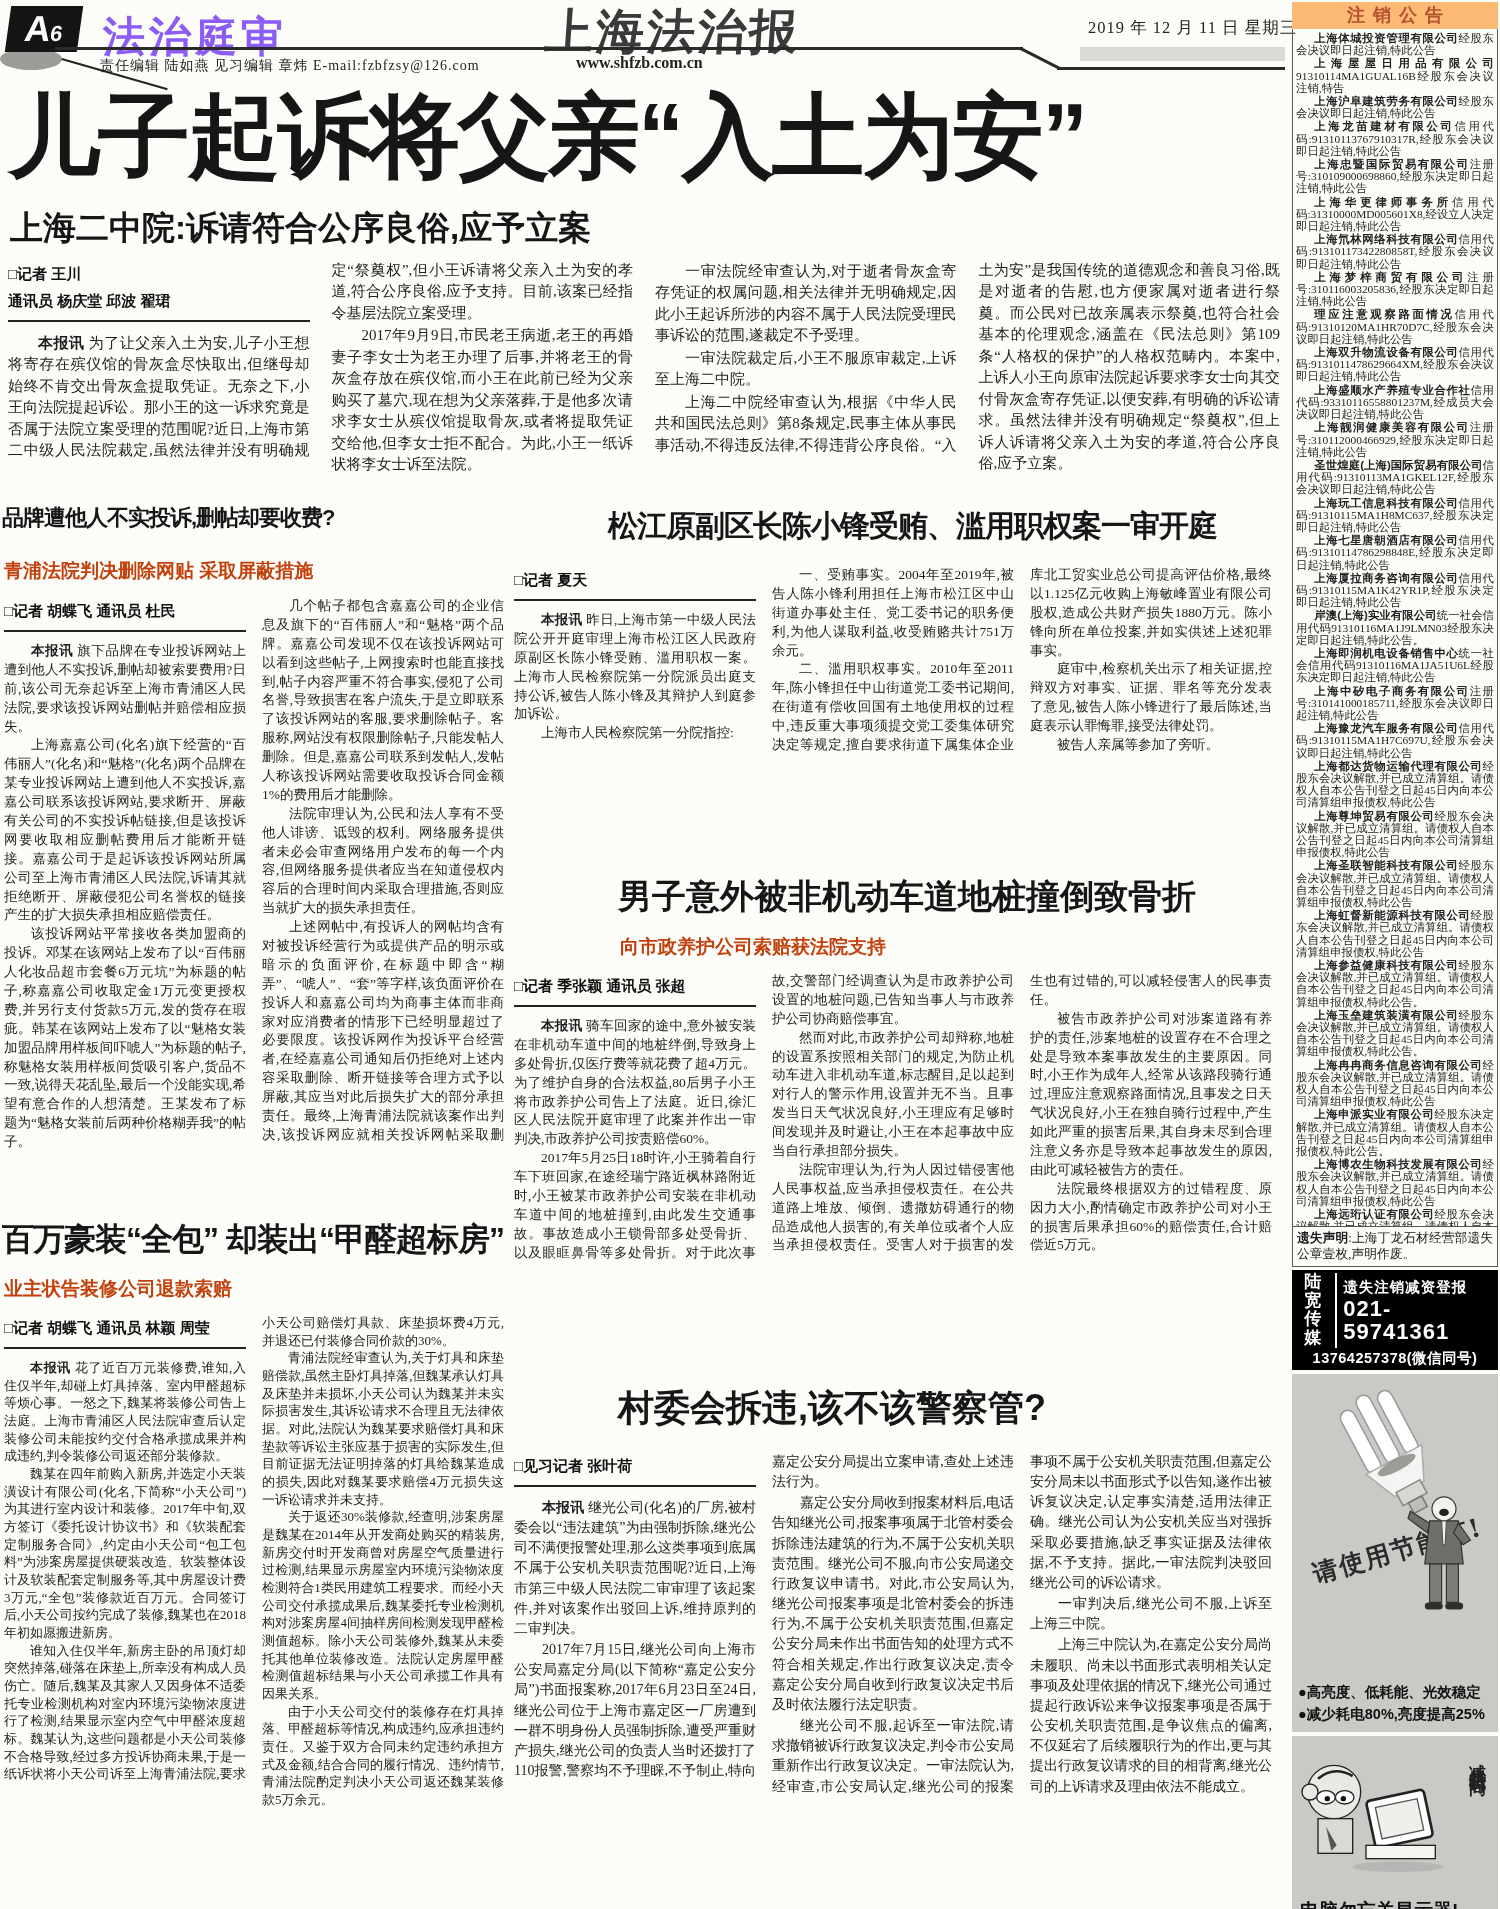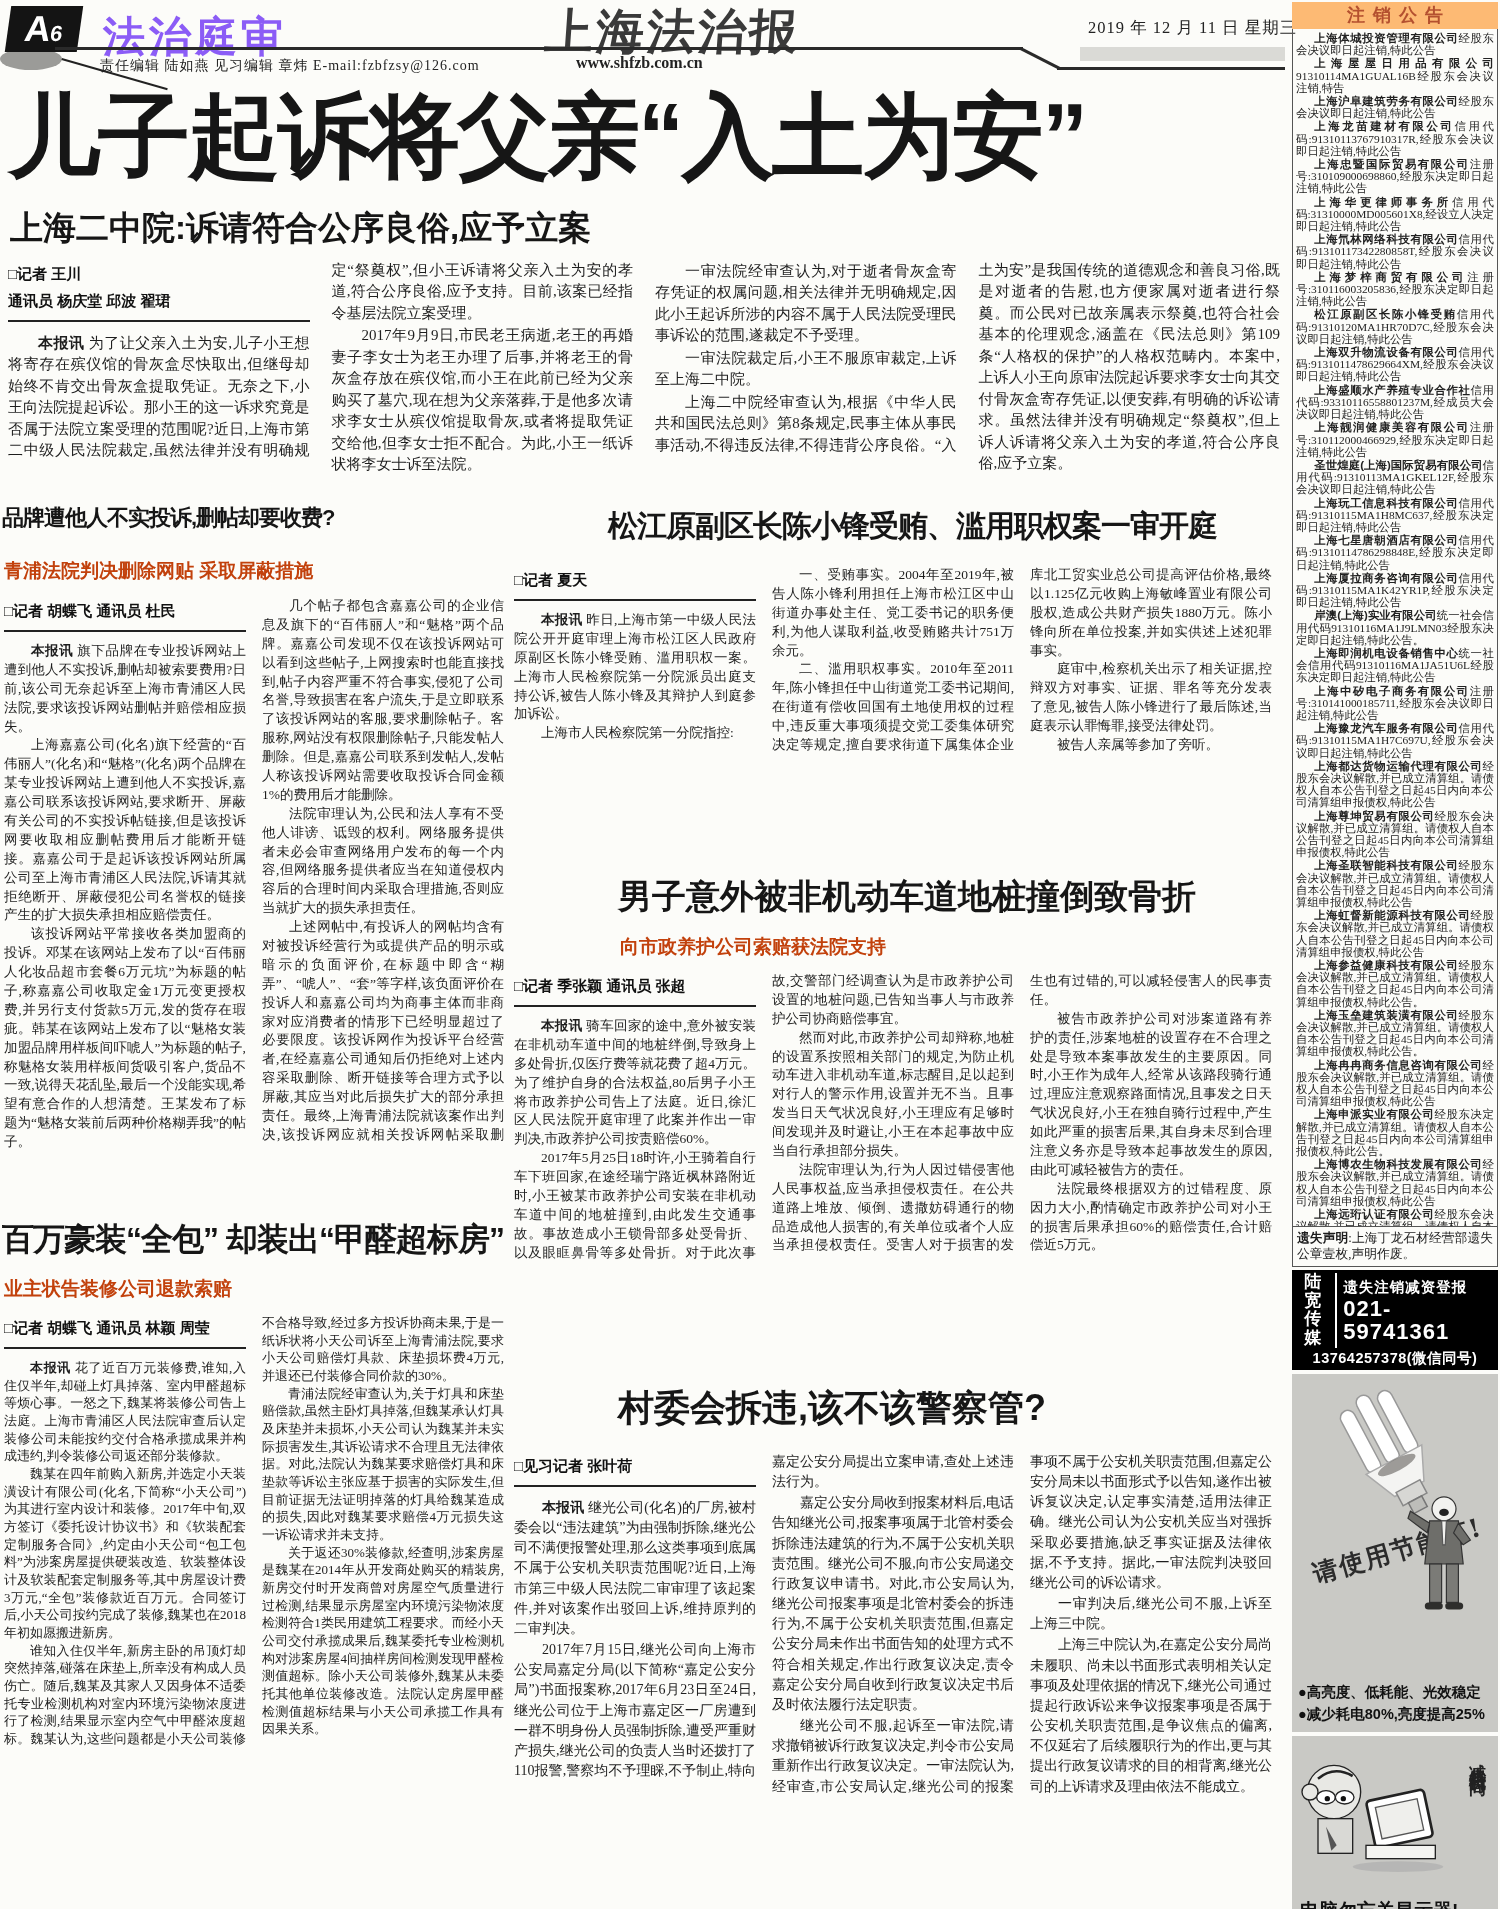--- a/index.html
+++ b/index.html
@@ -167,20 +167,21 @@
     <h1 class="hl reno-hl">百万豪装“全包” 却装出“甲醛超标房”</h1>
     <h3 class="subhead reno-sub">业主状告装修公司退款索赔</h3>
     <div class="body reno-body">
       <div class="byline">□记者 胡蝶飞 通讯员 林颖 周莹</div>
       <div>
           <p class="para"><b class="intro">本报讯</b><span> 花了近百万元装修费,谁知,入住仅半年,却碰上灯具掉落、室内甲醛超标等烦心事。一怒之下,魏某将装修公司告上法庭。上海市青浦区人民法院审查后认定装修公司未能按约交付合格承揽成果并构成违约,判令装修公司返还部分装修款。</span></p>
           <p class="para"><b class="intro"></b><span>魏某在四年前购入新房,并选定小天装潢设计有限公司(化名,下简称“小天公司”)为其进行室内设计和装修。2017年中旬,双方签订《委托设计协议书》和《软装配套定制服务合同》,约定由小天公司“包工包料”为涉案房屋提供硬装改造、软装整体设计及软装配套定制服务等,其中房屋设计费3万元,“全包”装修款近百万元。合同签订后,小天公司按约完成了装修,魏某也在2018年初如愿搬进新房。</span></p>
           <p class="para"><b class="intro"></b><span>谁知入住仅半年,新房主卧的吊顶灯却突然掉落,碰落在床垫上,所幸没有构成人员伤亡。随后,魏某及其家人又因身体不适委托专业检测机构对室内环境污染物浓度进行了检测,结果显示室内空气中甲醛浓度超标。魏某认为,这些问题都是小天公司装修不合格导致,经过多方投诉协商未果,于是一纸诉状将小天公司诉至上海青浦法院,要求小天公司赔偿灯具款、床垫损坏费4万元,并退还已付装修合同价款的30%。</span></p>
           <p class="para"><b class="intro"></b><span>青浦法院经审查认为,关于灯具和床垫赔偿款,虽然主卧灯具掉落,但魏某承认灯具及床垫并未损坏,小天公司认为魏某并未实际损害发生,其诉讼请求不合理且无法律依据。对此,法院认为魏某要求赔偿灯具和床垫款等诉讼主张应基于损害的实际发生,但目前证据无法证明掉落的灯具给魏某造成的损失,因此对魏某要求赔偿4万元损失这一诉讼请求并未支持。</span></p>
           <p class="para"><b class="intro"></b><span>关于返还30%装修款,经查明,涉案房屋是魏某在2014年从开发商处购买的精装房,新房交付时开发商曾对房屋空气质量进行过检测,结果显示房屋室内环境污染物浓度检测符合1类民用建筑工程要求。而经小天公司交付承揽成果后,魏某委托专业检测机构对涉案房屋4间抽样房间检测发现甲醛检测值超标。除小天公司装修外,魏某从未委托其他单位装修改造。法院认定房屋甲醛检测值超标结果与小天公司承揽工作具有因果关系。</span></p>
+          <p class="para"><b class="intro"></b><span>由于小天公司交付的装修存在灯具掉落、甲醛超标等情况,构成违约,应承担违约责任。又鉴于双方合同未约定违约承担方式及金额,结合合同的履行情况、违约情节,青浦法院酌定判决小天公司返还魏某装修款5万余元。</span></p>
         </div>
     </div>
   </section>
 
   <section>
     <h1 class="hl vil-hl">村委会拆违,该不该警察管?</h1>
     <div class="body vil-body">
       <div class="byline">□见习记者 张叶荷</div>
       <div>
           <p class="para"><b class="intro">本报讯</b><span> 继光公司(化名)的厂房,被村委会以“违法建筑”为由强制拆除,继光公司不满便报警处理,那么这类事项到底属不属于公安机关职责范围呢?近日,上海市第三中级人民法院二审审理了该起案件,并对该案作出驳回上诉,维持原判的二审判决。</span></p>
@@ -197,21 +198,21 @@
     <div class="notice-header">注销公告</div>
     <div class="notice-box">
         <p><b>上海体城投资管理有限公司</b><span>经股东会决议即日起注销,特此公告</span></p>
         <p><b>上海屋屋日用品有限公司</b><span>91310114MA1GUAL16B经股东会决议注销,特告</span></p>
         <p><b>上海沪阜建筑劳务有限公司</b><span>经股东会决议即日起注销,特此公告</span></p>
         <p><b>上海龙苗建材有限公司</b><span>信用代码:91310113767910317R,经股东会决议即日起注销,特此公告</span></p>
         <p><b>上海忠暨国际贸易有限公司</b><span>注册号:310109000698860,经股东决定即日起注销,特此公告</span></p>
         <p><b>上海华更律师事务所</b><span>信用代码:31310000MD005601X8,经设立人决定即日起注销,特此公告</span></p>
         <p><b>上海氘林网络科技有限公司</b><span>信用代码:91310117342280858T,经股东会决议即日起注销,特此公告</span></p>
         <p><b>上海梦梓商贸有限公司</b><span>注册号:310116003205836,经股东决定即日起注销,特此公告</span></p>
-        <p><b>松江原副区长陈小锋受贿</b><span>信用代码:91310120MA1HR70D7C,经股东会决议即日起注销,特此公告</span></p>
+        <p><b>理应注意观察路面情况</b><span>信用代码:91310120MA1HR70D7C,经股东会决议即日起注销,特此公告</span></p>
         <p><b>上海双升物流设备有限公司</b><span>信用代码:9131011478629664XM,经股东会决议即日起注销,特此公告</span></p>
         <p><b>上海盛顺水产养殖专业合作社</b><span>信用代码:93310116558801237M,经成员大会决议即日起注销,特此公告</span></p>
         <p><b>上海靓润健康美容有限公司</b><span>注册号:310112000466929,经股东决定即日起注销,特此公告</span></p>
         <p><b>圣世煌庭(上海)国际贸易有限公司</b><span>信用代码:91310113MA1GKEL12F,经股东会决议即日起注销,特此公告</span></p>
         <p><b>上海玩工信息科技有限公司</b><span>信用代码:91310115MA1H8MC637,经股东决定即日起注销,特此公告</span></p>
         <p><b>上海七星唐朝酒店有限公司</b><span>信用代码:91310114786298848E,经股东决定即日起注销,特此公告</span></p>
         <p><b>上海厦拉商务咨询有限公司</b><span>信用代码:91310115MA1K42YR1P,经股东决定即日起注销,特此公告</span></p>
         <p><b>岸澳(上海)实业有限公司</b><span>统一社会信用代码91310116MA1J9LMN03经股东决定即日起注销,特此公告。</span></p>
         <p><b>上海即润机电设备销售中心</b><span>统一社会信用代码91310116MA1JA51U6L经股东决定即日起注销,特此公告</span></p>
         <p><b>上海中矽电子商务有限公司</b><span>注册号:310141000185711,经股东会决议即日起注销,特此公告</span></p>

